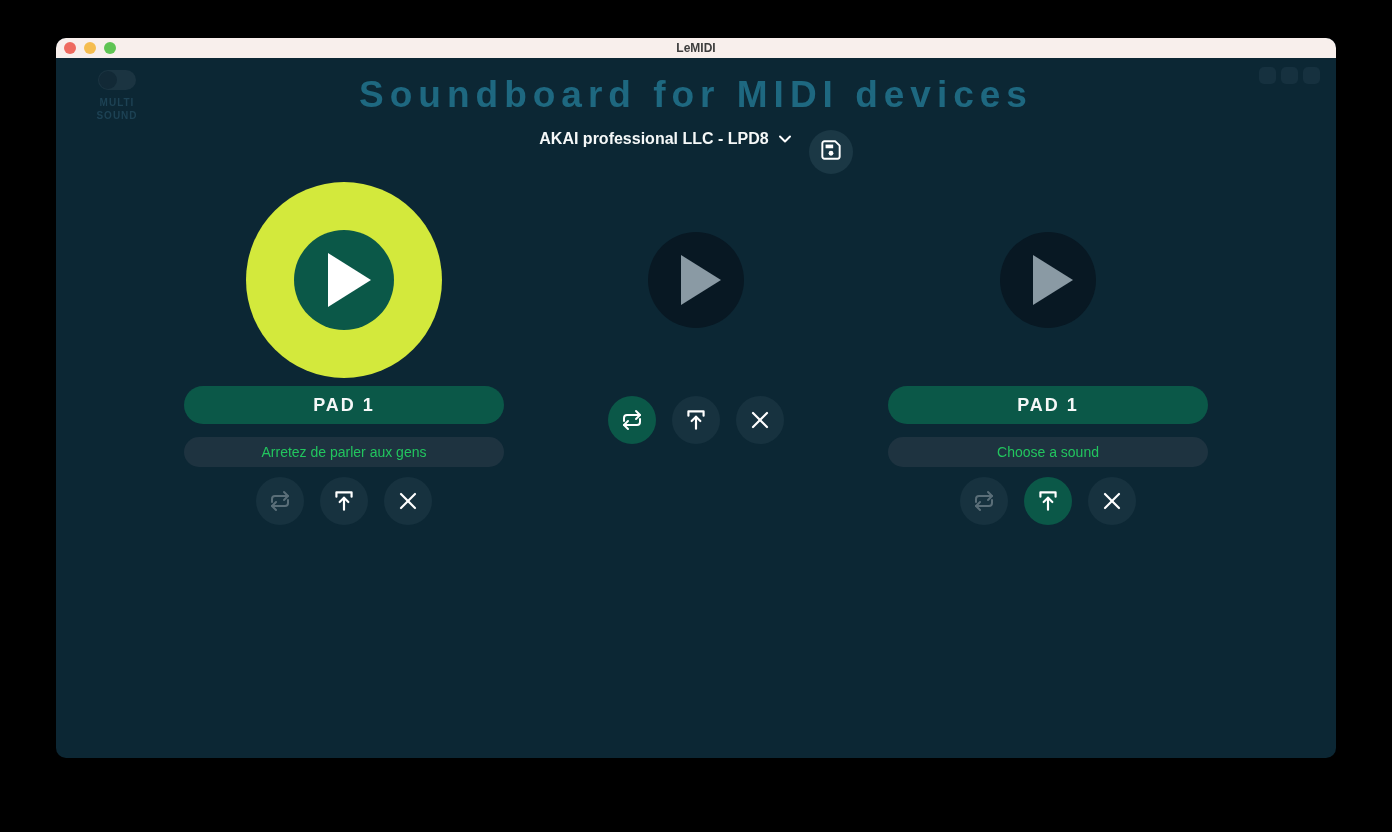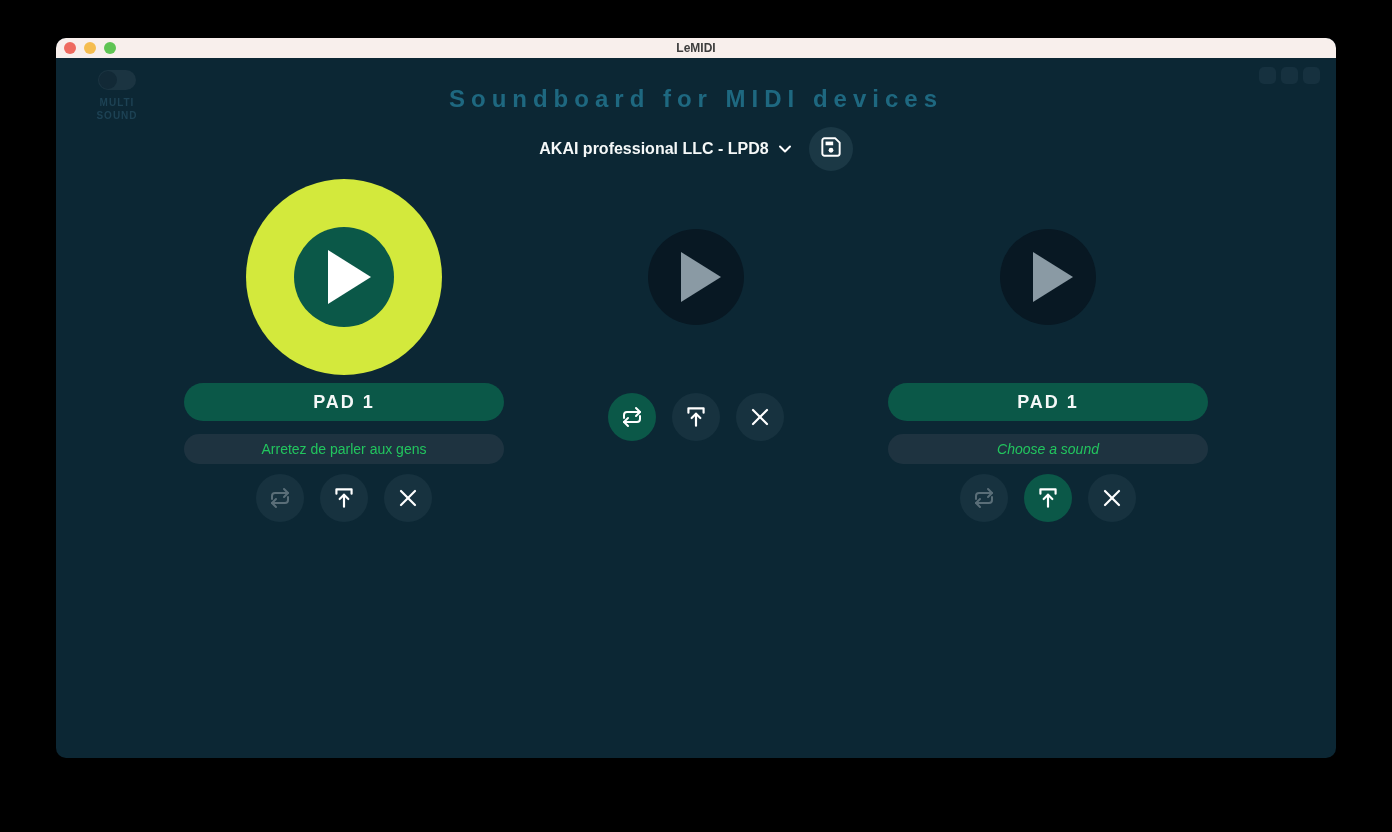--- a/index.html
+++ b/index.html
@@ -24,29 +24,29 @@
   .titlebar-title{flex:1;text-align:center;font-size:12px;font-weight:bold;color:var(--title-text);}
   .body{position:relative;height:692px;}
 
   
   .multi{position:absolute;left:24px;top:12px;width:74px;text-align:center;}
   .toggle{width:38px;height:20px;border-radius:10px;background:#1b3441;margin:0 auto;position:relative;cursor:pointer;}
   .knob{position:absolute;left:1px;top:1px;width:18px;height:18px;border-radius:50%;background:#122936;}
   .multi-label{margin-top:6px;font-size:10px;font-weight:bold;letter-spacing:1px;color:var(--dimlabel);line-height:13px;}
 
   
-  .heading{padding-top:27px;text-align:center;font-size:24px;font-weight:bold;
+  .heading{padding-top:16px;text-align:center;font-size:37px;font-weight:bold;
     letter-spacing:6px;color:var(--heading);}
 
   
   .corner-squares{position:absolute;right:16px;top:9px;display:flex;gap:5px;}
   .sq{width:17px;height:17px;border-radius:5px;background:#16313f;}
 
   
-  .device-row{margin-top:14px;display:flex;align-items:center;justify-content:center;gap:16px;height:44px;}
+  .device-row{margin-top:14px;display:flex;align-items:flex-start;justify-content:center;gap:16px;height:44px;}
   .device-select{display:flex;align-items:center;gap:8px;color:var(--white);
     font-size:16px;font-weight:bold;cursor:pointer;}
   .chevron svg{display:block;}
   .save-btn{width:44px;height:44px;border-radius:50%;background:#1b3845;display:flex;
     align-items:center;justify-content:center;cursor:pointer;}
 
   
   .pads{margin-top:8px;display:flex;justify-content:center;gap:32px;}
   .pad{width:320px;display:flex;flex-direction:column;align-items:center;}
   .circle-area{height:196px;display:flex;align-items:center;justify-content:center;margin-bottom:8px;}
@@ -57,21 +57,21 @@
   .pad.playing .play-inner{width:100px;height:100px;background:var(--green);}
   .tri{width:0;height:0;border-style:solid;border-width:25px 0 25px 40px;
     border-color:transparent transparent transparent var(--tri);margin-left:10px;}
   .pad.playing .tri{border-left-color:#fff;border-width:27px 0 27px 43px;}
 
   .pad-label{width:320px;height:38px;border-radius:19px;background:var(--green);
     display:flex;align-items:center;justify-content:center;color:var(--white);
     font-size:18px;font-weight:bold;letter-spacing:2px;}
   .sound-name{margin-top:13px;width:320px;height:30px;border-radius:15px;background:var(--pill);
     display:flex;align-items:center;justify-content:center;color:#22c55e;font-size:14px;cursor:pointer;}
-  .sound-name.placeholder{font-style:italic;text-align:right;}
+  .sound-name.placeholder{text-align:right;}
 
   .icon-row{margin-top:10px;display:flex;gap:16px;}
   .icon-btn{width:48px;height:48px;border-radius:50%;background:var(--circlebtn);
     display:flex;align-items:center;justify-content:center;cursor:pointer;color:#fff;}
   .icon-btn svg{display:block;}
   .icon-btn.loop{color:var(--dim);}
   .icon-btn.active{background:var(--green);color:#fff;}
 </style>
 </head>
 <body>

